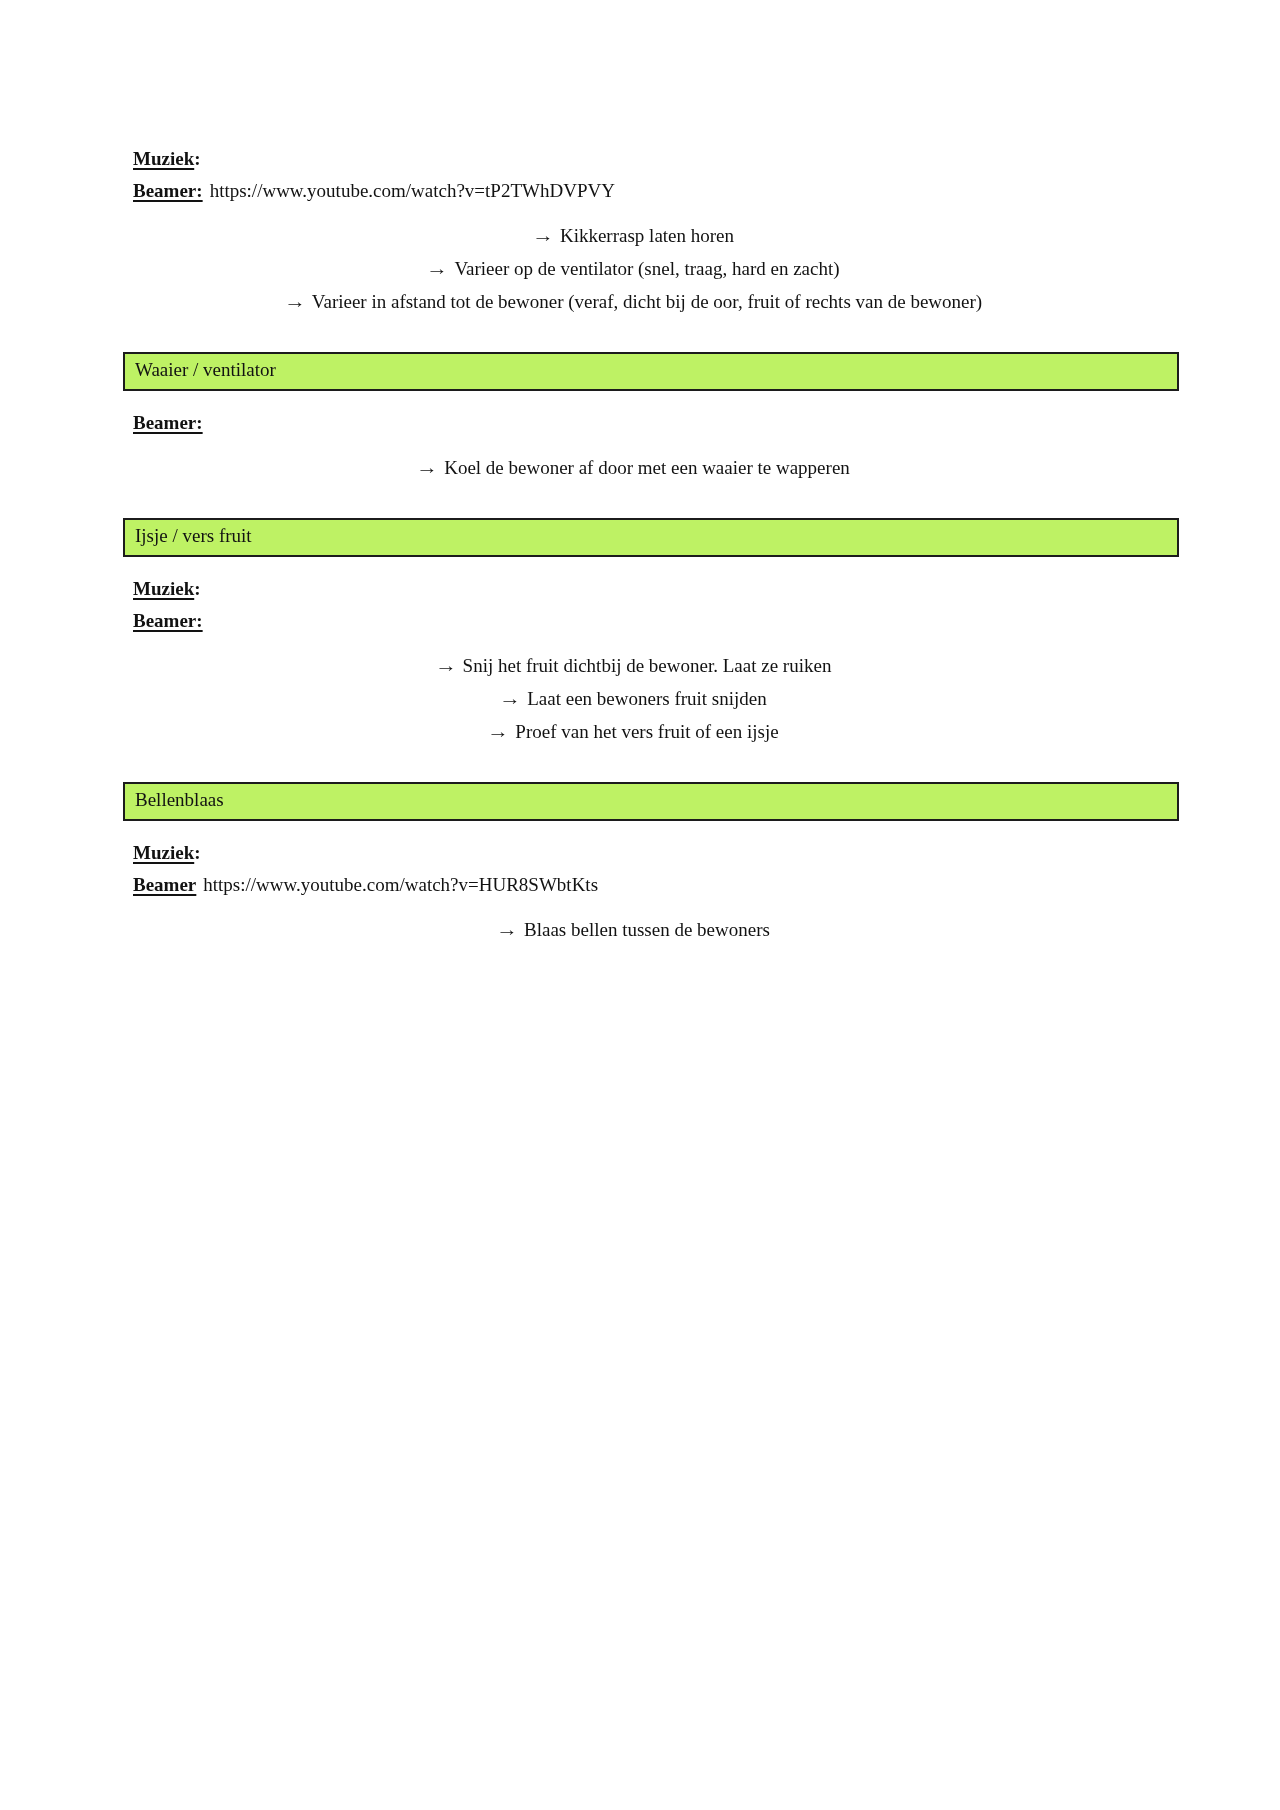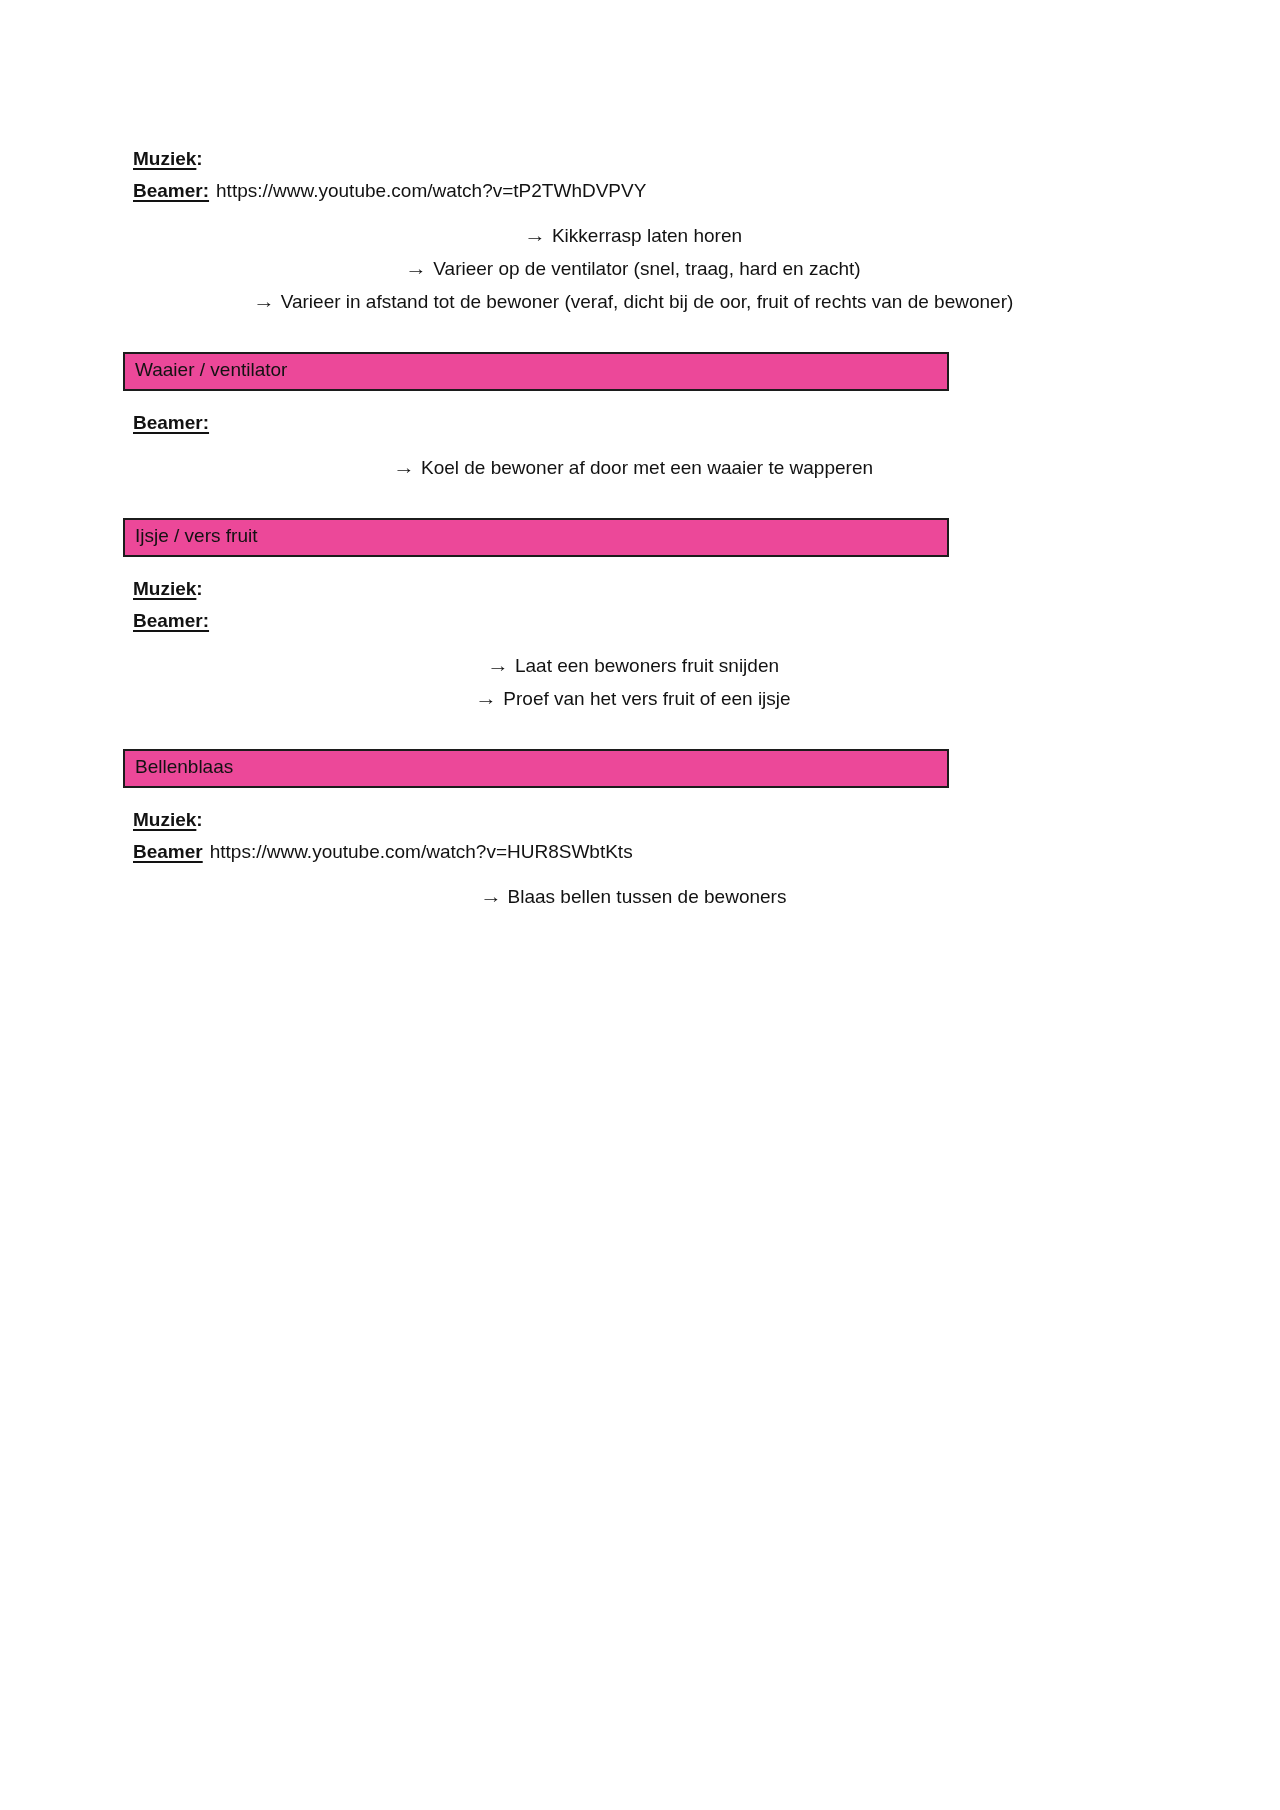--- a/index.html
+++ b/index.html
@@ -7,21 +7,21 @@
     padding: 0;
     background: #ffffff;
   }
   .page {
     position: relative;
     width: 1280px;
     height: 1810px;
     background: #ffffff;
     box-sizing: border-box;
     padding: 143px 147px 0 133px;
-    font-family: Liberation Sans, sans-serif;
+    font-family: Liberation Serif, serif;
     font-size: 19px;
     color: #121212;
     border-radius: 18px;
   }
   .label-line {
     margin: 0;
     line-height: 32px;
     white-space: nowrap;
   }
   .lbl {
@@ -47,26 +47,26 @@
     text-align: center;
   }
   .arrow {
     display: inline-block;
     margin-right: 9px;
     transform: scaleX(1.15);
     transform-origin: left center;
   }
   .header-box {
     box-sizing: border-box;
-    width: 826px;
+    width: 1056px;
     margin: 34px 0 16px -10px;
     border: 2px solid #1c1c1c;
     padding: 3px 0 6px 10px;
     line-height: 26px;
-    background: #ec4899;
+    background: #bef264;
   }
   section { margin: 0; }
 </style>
 </head>
 <body>
 
 <div class="page">
 
   <section>
     <p class="label-line"><span class="lbl">Muziek</span><span class="lbl-colon">:</span><span class="pval"></span></p>
@@ -84,20 +84,21 @@
     <ul class="bullets">
       <li><span class="arrow">→</span><span>Koel de bewoner af door met een waaier te wapperen</span></li>
     </ul>
   </section>
 
   <div class="header-box"><span>Ijsje / vers fruit</span></div>
   <section>
     <p class="label-line"><span class="lbl">Muziek</span><span class="lbl-colon">:</span><span class="pval"></span></p>
     <p class="label-line"><span class="lbl">Beamer:</span><span class="pval"></span></p>
     <ul class="bullets">
+      <li><span class="arrow">→</span><span>Snij het fruit dichtbij de bewoner. Laat ze ruiken</span></li>
       <li><span class="arrow">→</span><span>Laat een bewoners fruit snijden</span></li>
       <li><span class="arrow">→</span><span>Proef van het vers fruit of een ijsje</span></li>
     </ul>
   </section>
 
   <div class="header-box"><span>Bellenblaas</span></div>
   <section>
     <p class="label-line"><span class="lbl">Muziek</span><span class="lbl-colon">:</span><span class="pval"></span></p>
     <p class="label-line"><span class="lbl">Beamer</span><span class="pval">https://www.youtube.com/watch?v=HUR8SWbtKts</span></p>
     <ul class="bullets">

